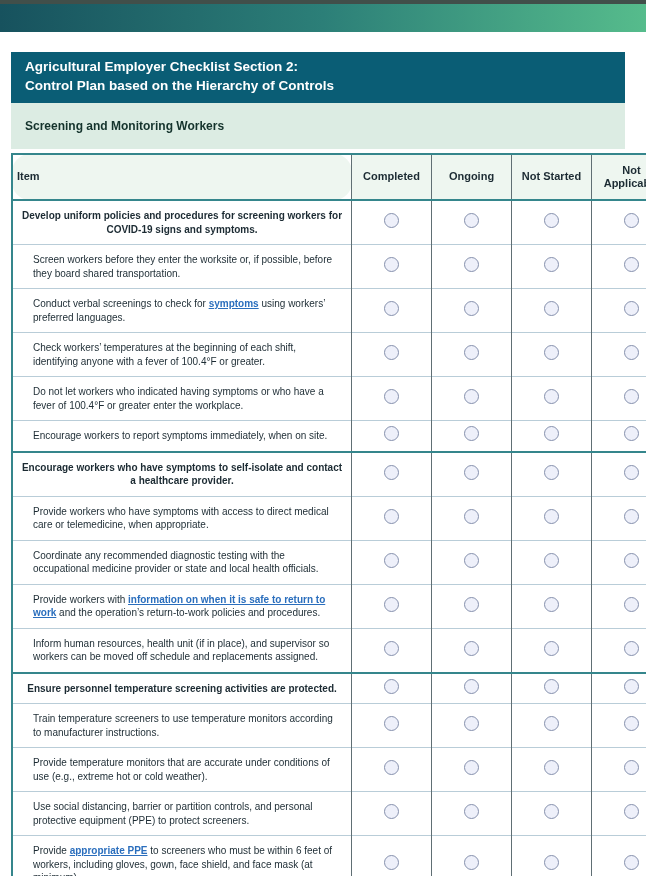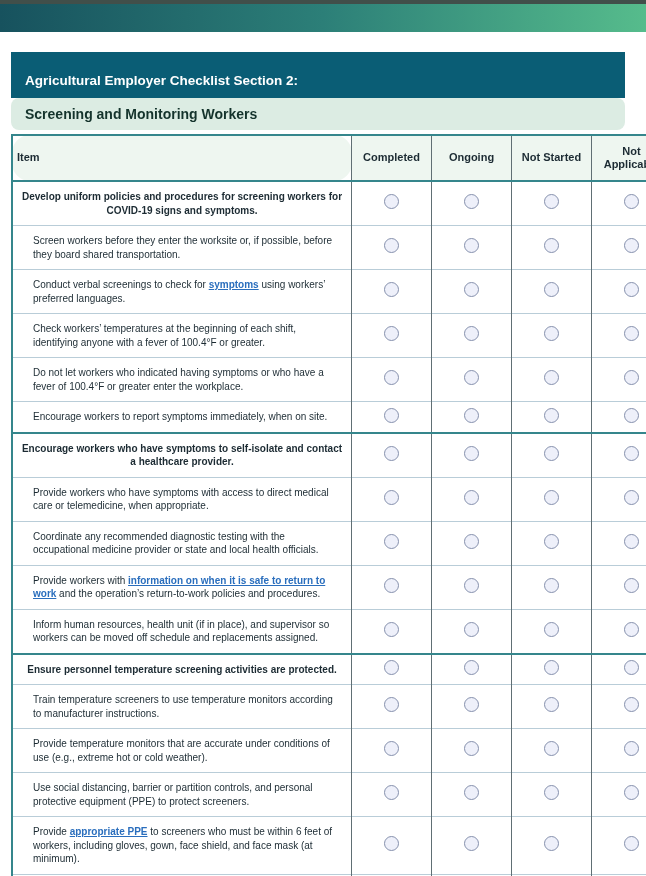--- a/index.html
+++ b/index.html
@@ -18,22 +18,22 @@
     --c-text:#1c2b33;
     --c-link:#2a6ebd;
     --c-radio-border:#8691ad;
     --c-radio-fill:#eef0fa;
   }
   html,body{margin:0;padding:0;background:#ffffff;}
   body{width:646px;height:876px;font-family:"Liberation Sans",sans-serif;color:var(--c-text);}
   .top-strip{height:4px;background:var(--c-top-strip);}
   .gradient-bar{height:28px;background:linear-gradient(90deg,var(--c-grad-left) 0%,var(--c-grad-mid) 50%,var(--c-grad-right) 100%);}
   .page{margin:20px 21px 0 11px;width:614px;}
-  .banner{background:var(--c-banner);color:var(--c-banner-text);padding:20px 14px 7px 14px;font-weight:bold;font-size:13.5px;line-height:1.4;}
-  .section-bar{background:var(--c-section-bg);color:var(--c-section-text);font-weight:bold;font-size:14px;padding:8px 14px;margin-bottom:4px;border-radius:8px;}
+  .banner{background:var(--c-banner);color:var(--c-banner-text);padding:6px 14px 7px 14px;font-weight:bold;font-size:13.5px;line-height:1.4;}
+  .section-bar{background:var(--c-section-bg);color:var(--c-section-text);font-weight:bold;font-size:12px;padding:16px 14px;margin-bottom:4px;}
   table.checklist{border-collapse:collapse;width:614px;border:2px solid var(--c-table-border);table-layout:fixed;}
   .checklist th,.checklist td{border-left:1px solid var(--c-col-border);}
   .checklist th:first-child,.checklist td:first-child{border-left:none;}
   .checklist tbody td{border-top:1px solid var(--c-row-border);}
   .checklist tr.section-start td{border-top:2px solid var(--c-table-border);text-align:center;}
   .checklist thead th{background:var(--c-head-bg);font-size:11px;line-height:1.2;padding:9px 4px;color:var(--c-text);vertical-align:middle;}
   th.item-col{text-align:left;padding-left:8px;width:330px;border-radius:18px;}
   th.opt-col{width:71px;text-align:center;}
   td.item{font-size:10px;line-height:1.35;padding:8px 8px 8px 8px;vertical-align:middle;}
   td.item.indent{padding-left:20px;}
@@ -45,20 +45,21 @@
 </head>
 <body>
 
 <div class="top-strip"></div>
 <div class="gradient-bar"></div>
 
 <div class="page">
 
   <div class="banner">
     <div>Agricultural Employer Checklist Section 2:</div>
+    <div>Control Plan based on the Hierarchy of Controls</div>
   </div>
 
   <div class="section-bar">
     <span>Screening and Monitoring Workers</span>
   </div>
 
   <table class="checklist">
     <thead>
       <tr>
         <th class="item-col">Item</th>

